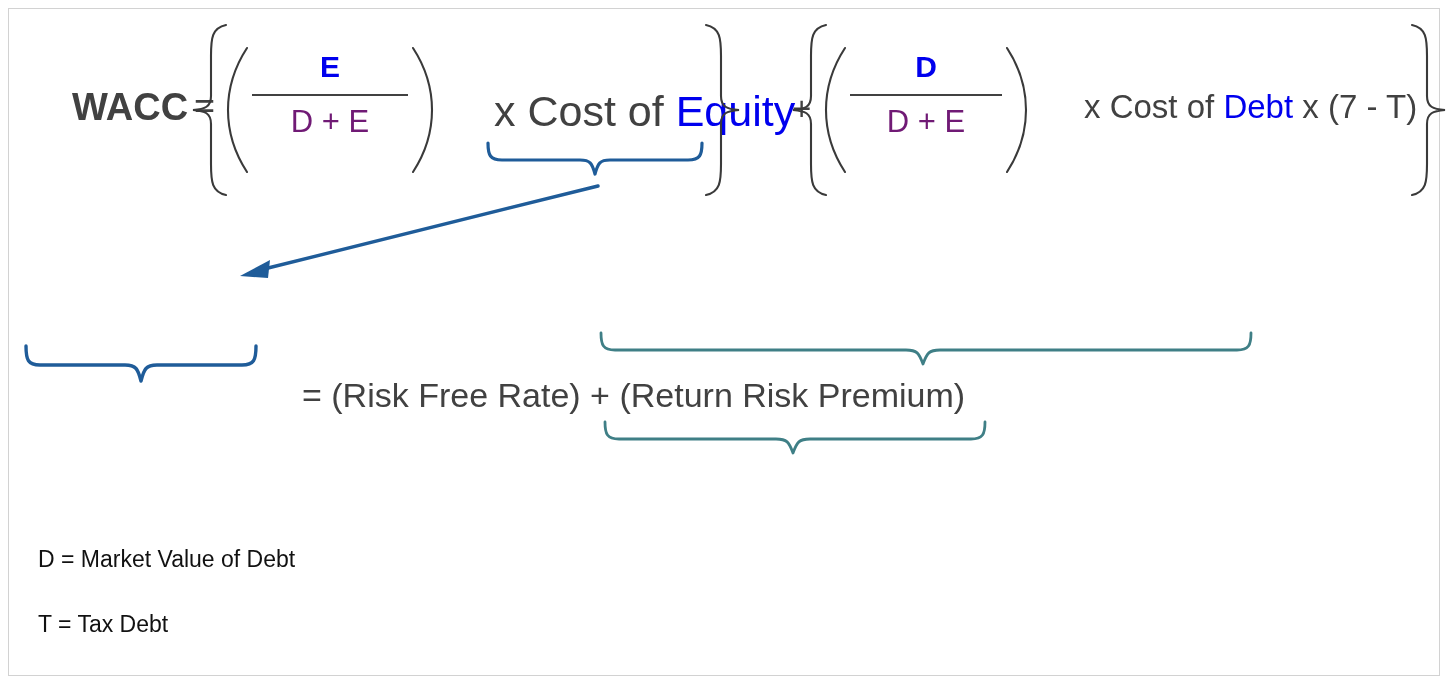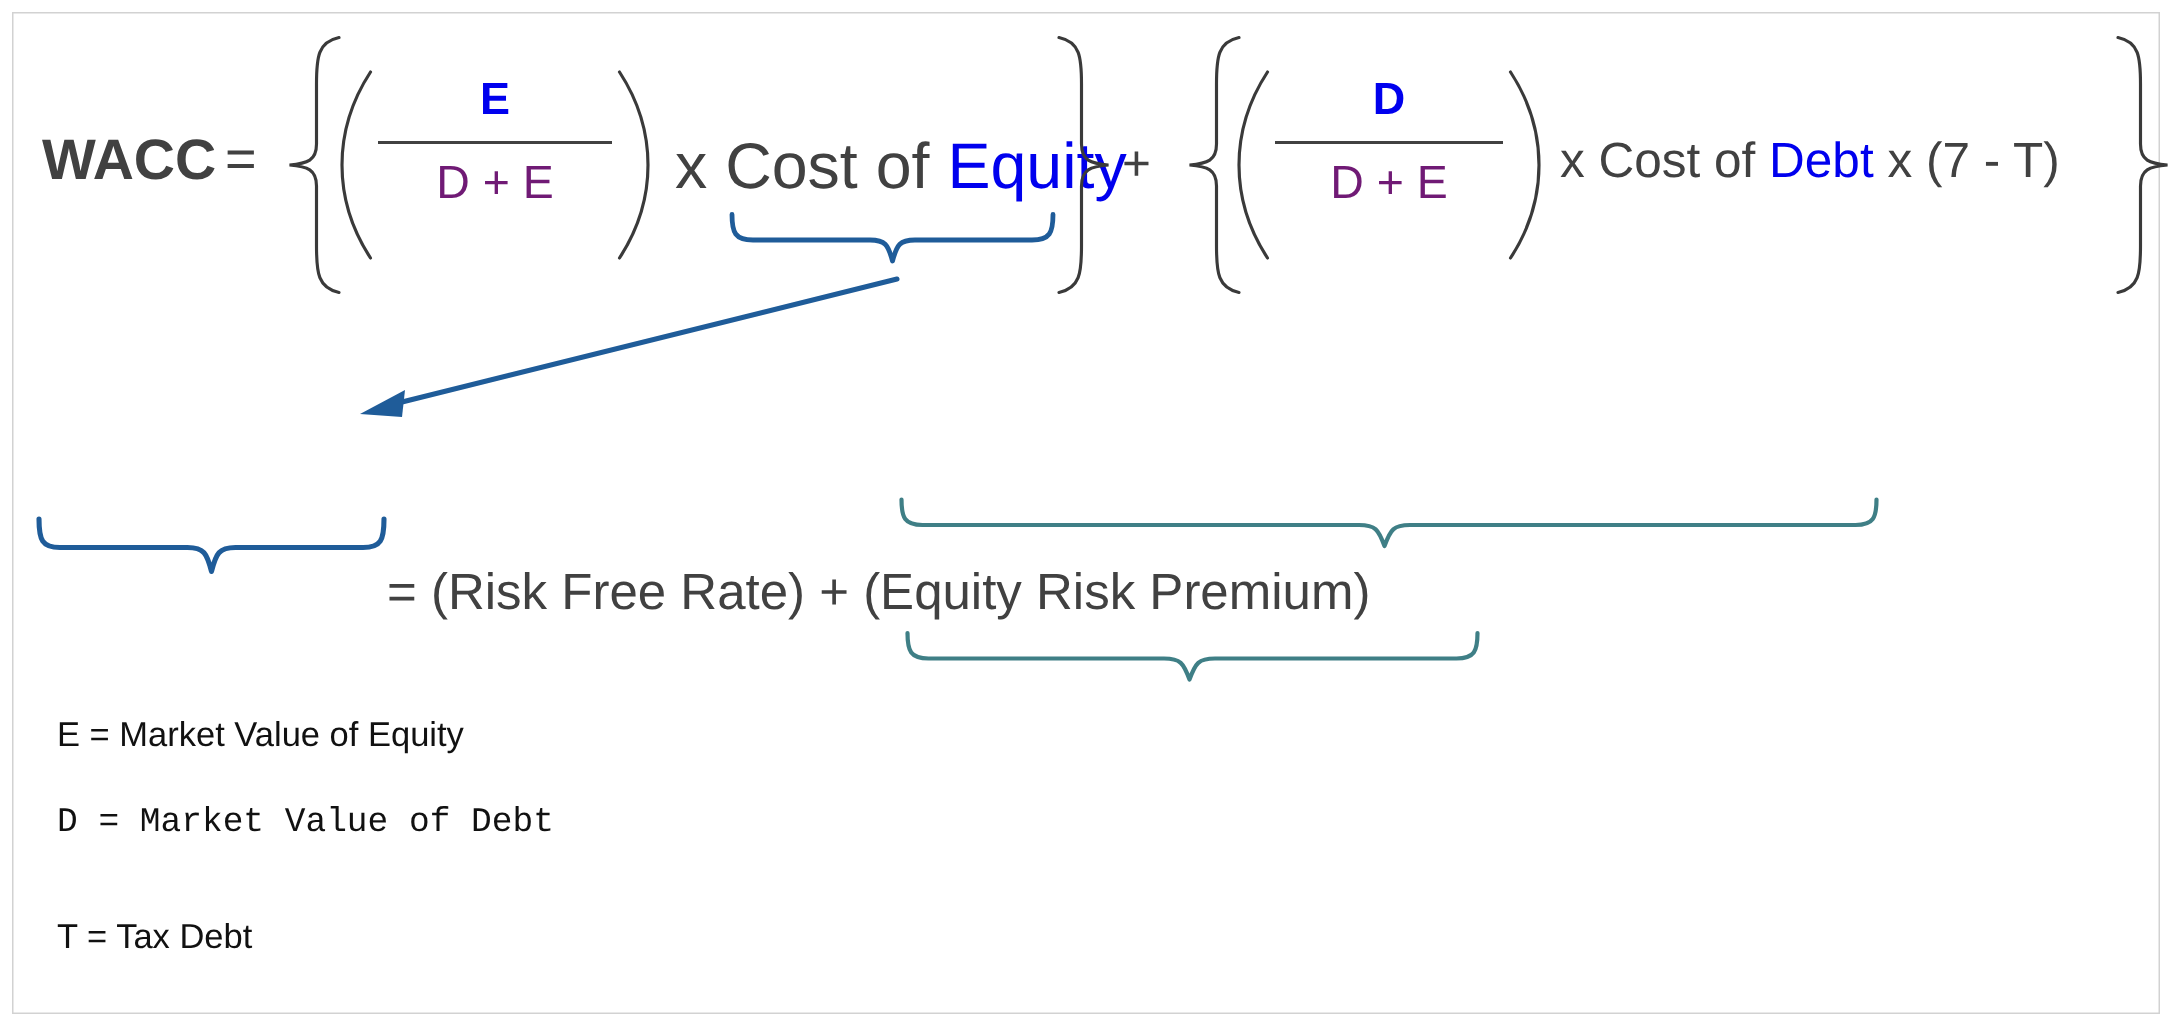--- a/index.html
+++ b/index.html
@@ -28,20 +28,21 @@
     background: #ffffff;
   }
   .abs { position: absolute; }
 
   
   .eq-text {
     color: #414141;
     font-family: "Liberation Sans", sans-serif;
     white-space: pre;
     line-height: 1;
+    margin-left: 44px;
   }
   .blue { color: #0000EE; }
   .bold { font-weight: bold; }
 
   
   #wacc-label {
     left: 28px;  top: 88px;
     font-size: 38px;
     font-weight: bold;
     letter-spacing: 0px;
@@ -85,21 +86,21 @@
 
   
   .legend {
     color: #111111;
     font-family: "Liberation Sans", sans-serif;
     font-size: 23px;
     white-space: pre;
     line-height: 1;
   }
   #legend-e { left: 38px; top: 478px; }
-  #legend-d { left: 38px; top: 537px; font-family: Liberation Mono, monospace; }
+  #legend-d { left: 38px; top: 548px; }
   #legend-t { left: 38px; top: 613px; }
 </style>
 </head>
 <body>
 
 <div id="canvas">
   <div id="frame"></div>
 
   <div class="abs eq-text bold" id="wacc-label">WACC</div>
 
@@ -166,22 +167,21 @@
 
 
   <svg class="glyph-svg" style="left:22px; top:344px;" width="238" height="44" viewBox="0 0 238 44">
     <path d="M4 2 C4 16 6 21 18 21 L103 21 C114 21 116 25 119 37 C122 25 124 21 135 21 L220 21 C232 21 234 16 234 2" fill="none" stroke="#1F5C99" stroke-width="3.4" stroke-linecap="round" stroke-linejoin="round"></path>
   </svg>
 
   <svg class="glyph-svg" style="left:598px; top:331px;" width="656" height="38" viewBox="0 0 656 38">
     <path d="M3 2 C3 14 5 19 17 19 L308 19 C319 19 321 22 325 33 C329 22 331 19 342 19 L639 19 C651 19 653 14 653 2" fill="none" stroke="#3F7F86" stroke-width="2.8" stroke-linecap="round" stroke-linejoin="round"></path>
   </svg>
 
-  <div class="abs eq-text" id="coe-line2">= (Risk Free Rate) + (Equity Risk Premium)</div>
+  <div class="abs eq-text" id="coe-line2">= (Risk Free Rate) + (Return Risk Premium)</div>
 
   <svg class="glyph-svg" style="left:602px; top:420px;" width="386" height="38" viewBox="0 0 386 38">
     <path d="M3 2 C3 14 5 19 17 19 L174 19 C185 19 187 22 191 33 C195 22 197 19 208 19 L369 19 C381 19 383 14 383 2" fill="none" stroke="#3F7F86" stroke-width="2.8" stroke-linecap="round" stroke-linejoin="round"></path>
   </svg>
 
-  <div class="abs legend" id="legend-e">E = Market Value of Equity</div>
   <div class="abs legend" id="legend-d">D = Market Value of Debt</div>
   <div class="abs legend" id="legend-t">T = Tax Debt</div>
 </div>
 
 </body></html>

